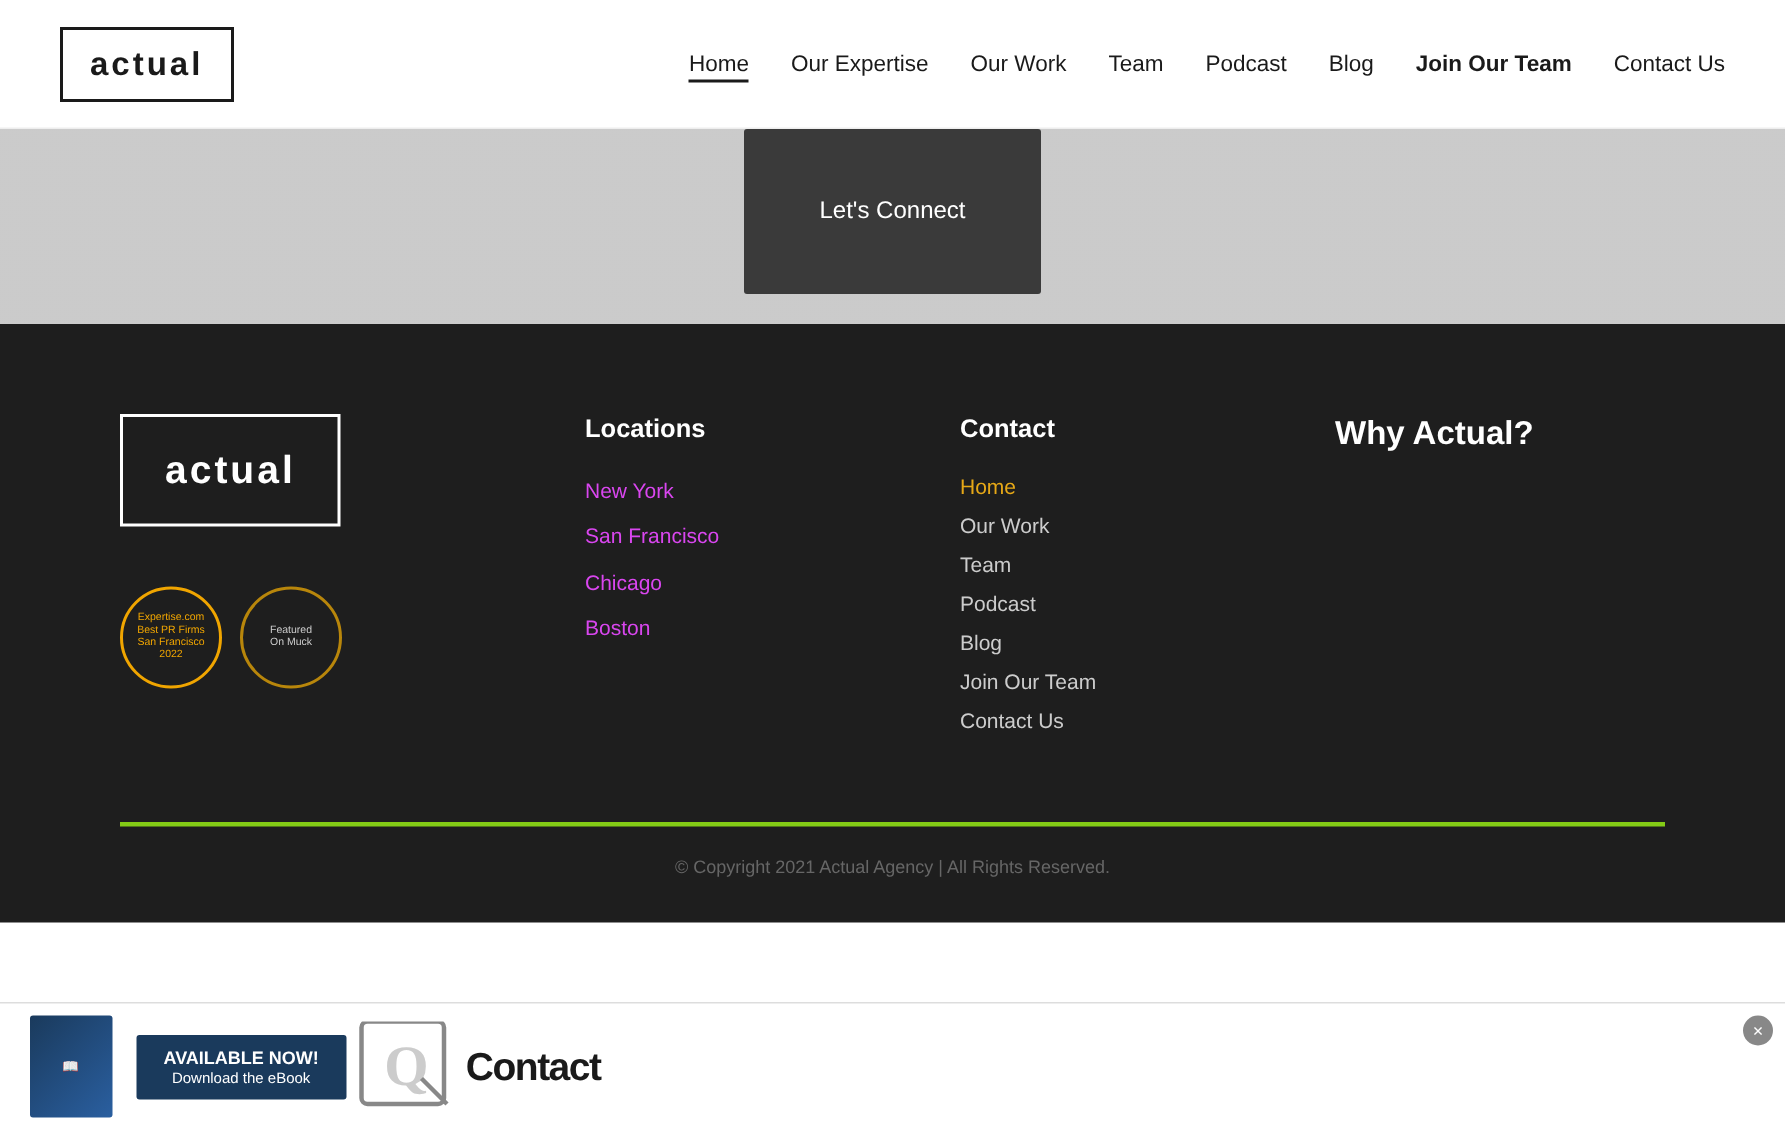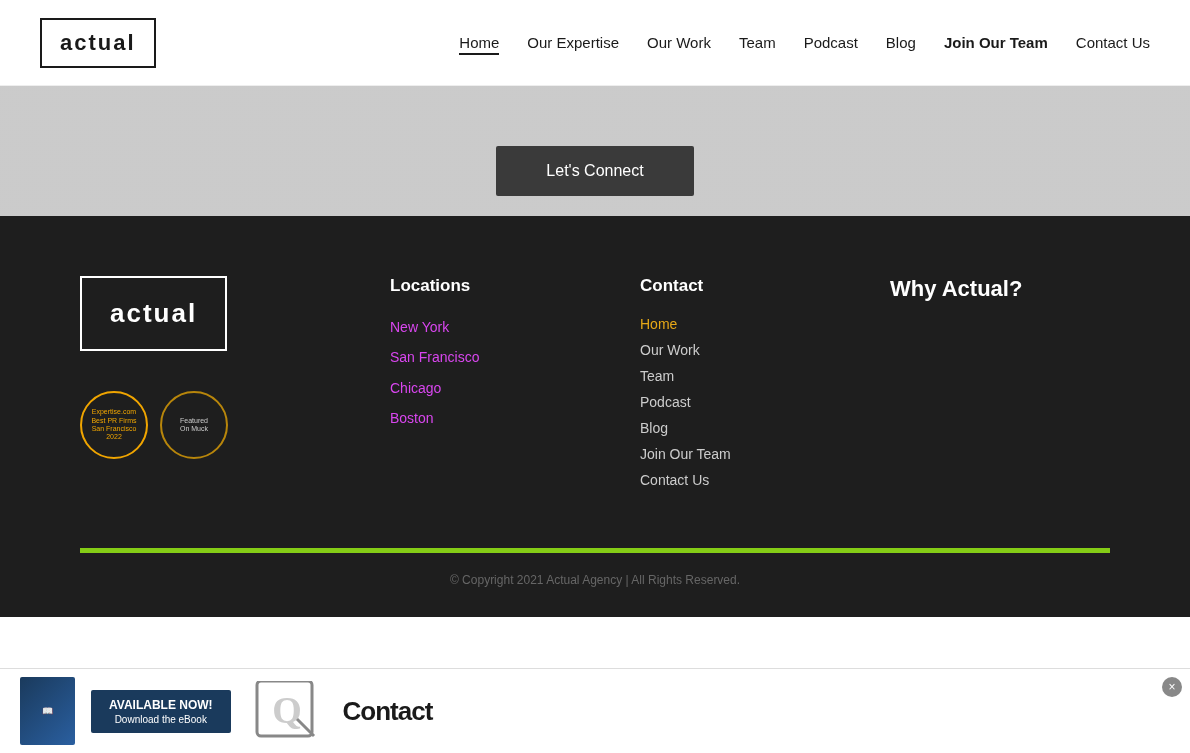--- a/index.html
+++ b/index.html
@@ -46,21 +46,20 @@
     .nav-links li a.highlight {
       font-weight: 600;
     }
 
     
     .hero-partial {
       margin-top: 86px;
       background: linear-gradient(rgba(200,200,200,0.3), rgba(200,200,200,0.3)), #ccc;
       height: 130px;
       display: flex;
-      align-items: flex-end;
       justify-content: center;
       padding-bottom: 0;
     }
     .connect-btn {
       background: #3a3a3a;
       color: #fff;
       border: none;
       padding: 16px 50px;
       font-size: 16px;
       cursor: pointer;
@@ -148,21 +147,21 @@
     }
     .footer-why p {
       color: #aaa;
       font-size: 13px;
       line-height: 1.7;
     }
     .footer-why p strong {
       color: #fff;
     }
     .footer-copyright {
-      border-top: 5px solid #84cc16;
+      border-top: 3px solid #84cc16;
       padding-top: 20px;
       text-align: center;
       color: #666;
       font-size: 12px;
     }
 
     
     .ad-banner {
       position: fixed;
       bottom: 0; left: 0; right: 0;
@@ -200,21 +199,21 @@
       color: #1a1a1a;
     }
     .ad-subtitle {
       font-size: 13px;
       color: #444;
       margin-top: 2px;
     }
     .ad-right {
       display: flex;
       align-items: center;
-      gap: 16px;
+      gap: 0;
     }
     .ad-available {
       background: #1a3a5c;
       color: #fff;
       padding: 8px 18px;
       font-size: 12px;
       font-weight: 700;
       text-align: center;
       border-radius: 2px;
     }

